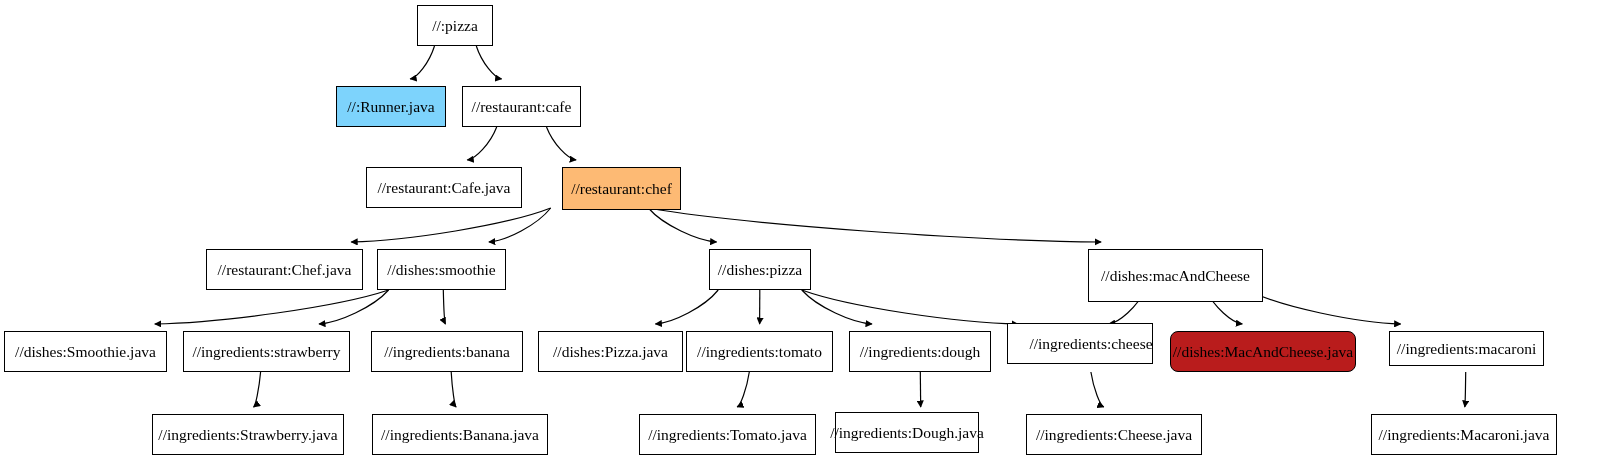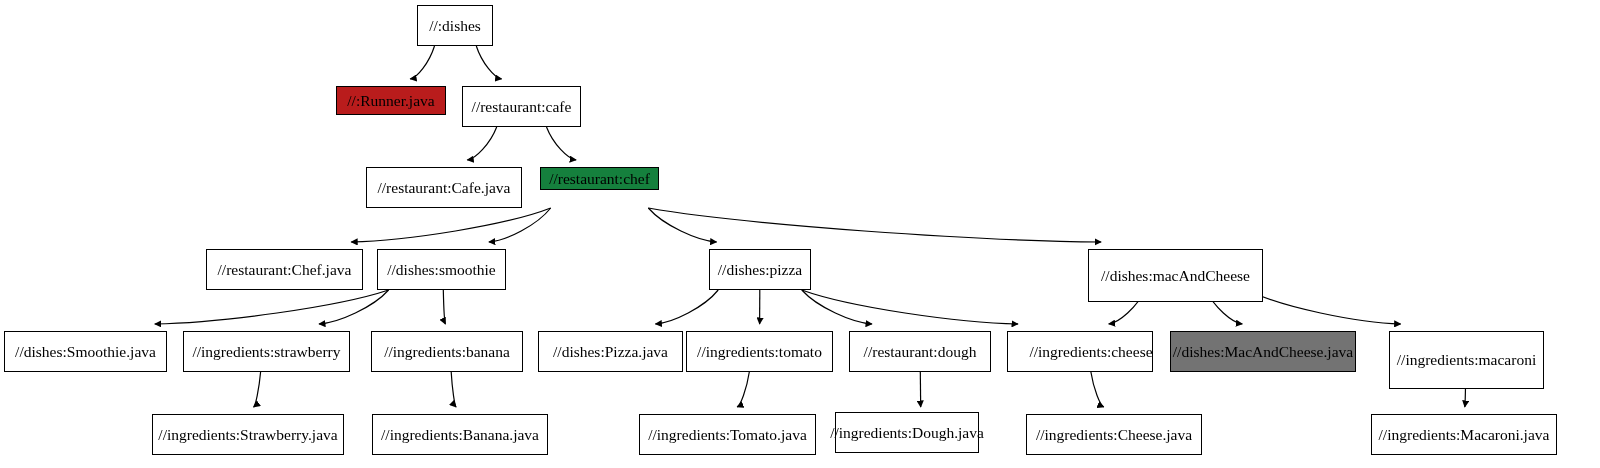--- a/index.html
+++ b/index.html
@@ -73,32 +73,32 @@
         <path d="M 260.6 372.0 C 259.0 389.6 255.5 405.6 253.6 407.0" stroke="#000000" marker-end="url(#arrow)"></path>
         <path d="M 451.2 372.0 C 452.2 389.6 454.7 405.6 456.1 407.0" stroke="#000000" marker-end="url(#arrow)"></path>
         <path d="M 749.3 372.0 C 746.6 389.6 740.5 405.6 737.1 407.0" stroke="#000000" marker-end="url(#arrow)"></path>
         <path d="M 920.3 372.0 C 920.4 389.6 920.6 405.6 920.7 407.0" stroke="#000000" marker-end="url(#arrow)"></path>
         <path d="M 1090.9 372.0 C 1093.7 389.6 1100.2 405.6 1103.8 407.0" stroke="#000000" marker-end="url(#arrow)"></path>
         <path d="M 1465.7 372.0 C 1465.5 389.6 1465.0 405.6 1464.8 407.0" stroke="#000000" marker-end="url(#arrow)"></path>
       </g>
   </svg>
   <div id="node-layer">
       <div class="node" style="left: 417px; top: 5px; width: 76px; height: 41px; border-color: rgb(0, 0, 0); background: rgb(255, 255, 255);">
-        <span class="node-label">//:dishes</span>
+        <span class="node-label">//:pizza</span>
       </div>
-      <div class="node" style="left: 336px; top: 86px; width: 110px; height: 29px; border-color: rgb(0, 0, 0); background: #b91c1c;">
+      <div class="node" style="left: 336px; top: 86px; width: 110px; height: 41px; border-color: rgb(0, 0, 0); background: #7dd3fc;">
         <span class="node-label">//:Runner.java</span>
       </div>
       <div class="node" style="left: 462px; top: 86px; width: 119px; height: 41px; border-color: rgb(0, 0, 0); background: rgb(255, 255, 255);">
         <span class="node-label">//restaurant:cafe</span>
       </div>
       <div class="node" style="left: 366px; top: 167px; width: 156px; height: 41px; border-color: rgb(0, 0, 0); background: rgb(255, 255, 255);">
         <span class="node-label">//restaurant:Cafe.java</span>
       </div>
-      <div class="node" style="left: 540px; top: 167px; width: 119px; height: 23px; border-color: rgb(0, 0, 0); background: #15803d;">
+      <div class="node" style="left: 562px; top: 167px; width: 119px; height: 43px; border-color: rgb(0, 0, 0); background: #fdba74;">
         <span class="node-label">//restaurant:chef</span>
       </div>
       <div class="node" style="left: 206px; top: 249px; width: 157px; height: 41px; border-color: rgb(0, 0, 0); background: rgb(255, 255, 255);">
         <span class="node-label">//restaurant:Chef.java</span>
       </div>
       <div class="node" style="left: 377px; top: 249px; width: 129px; height: 41px; border-color: rgb(0, 0, 0); background: rgb(255, 255, 255);">
         <span class="node-label">//dishes:smoothie</span>
       </div>
       <div class="node" style="left: 709px; top: 249px; width: 102px; height: 41px; border-color: rgb(0, 0, 0); background: rgb(255, 255, 255);">
         <span class="node-label">//dishes:pizza</span>
@@ -115,29 +115,29 @@
       <div class="node" style="left: 371px; top: 331px; width: 152px; height: 41px; border-color: rgb(0, 0, 0); background: rgb(255, 255, 255);">
         <span class="node-label">//ingredients:banana</span>
       </div>
       <div class="node" style="left: 538px; top: 331px; width: 145px; height: 41px; border-color: rgb(0, 0, 0); background: rgb(255, 255, 255);">
         <span class="node-label">//dishes:Pizza.java</span>
       </div>
       <div class="node" style="left: 686px; top: 331px; width: 147px; height: 41px; border-color: rgb(0, 0, 0); background: rgb(255, 255, 255);">
         <span class="node-label">//ingredients:tomato</span>
       </div>
       <div class="node" style="left: 849px; top: 331px; width: 142px; height: 41px; border-color: rgb(0, 0, 0); background: rgb(255, 255, 255);">
-        <span class="node-label">//restaurant:dough</span>
+        <span class="node-label">//ingredients:dough</span>
       </div>
-      <div class="node" style="left: 1007px; top: 331px; width: 146px; height: 41px; border-color: rgb(0, 0, 0); background: rgb(255, 255, 255); padding-left: 22px;">
+      <div class="node" style="left: 1007px; top: 323px; width: 146px; height: 41px; border-color: rgb(0, 0, 0); background: rgb(255, 255, 255); padding-left: 22px;">
         <span class="node-label">//ingredients:cheese</span>
       </div>
-      <div class="node" style="left: 1170px; top: 331px; width: 186px; height: 41px; border-color: rgb(0, 0, 0); background: #737373;">
+      <div class="node" style="left: 1170px; top: 331px; width: 186px; height: 41px; border-color: rgb(0, 0, 0); background: #b91c1c; border-radius: 8px;">
         <span class="node-label">//dishes:MacAndCheese.java</span>
       </div>
-      <div class="node" style="left: 1389px; top: 331px; width: 155px; height: 58px; border-color: rgb(0, 0, 0); background: rgb(255, 255, 255);">
+      <div class="node" style="left: 1389px; top: 331px; width: 155px; height: 35px; border-color: rgb(0, 0, 0); background: rgb(255, 255, 255);">
         <span class="node-label">//ingredients:macaroni</span>
       </div>
       <div class="node" style="left: 152px; top: 414px; width: 192px; height: 41px; border-color: rgb(0, 0, 0); background: rgb(255, 255, 255);">
         <span class="node-label">//ingredients:Strawberry.java</span>
       </div>
       <div class="node" style="left: 372px; top: 414px; width: 176px; height: 41px; border-color: rgb(0, 0, 0); background: rgb(255, 255, 255);">
         <span class="node-label">//ingredients:Banana.java</span>
       </div>
       <div class="node" style="left: 639px; top: 414px; width: 177px; height: 41px; border-color: rgb(0, 0, 0); background: rgb(255, 255, 255);">
         <span class="node-label">//ingredients:Tomato.java</span>

